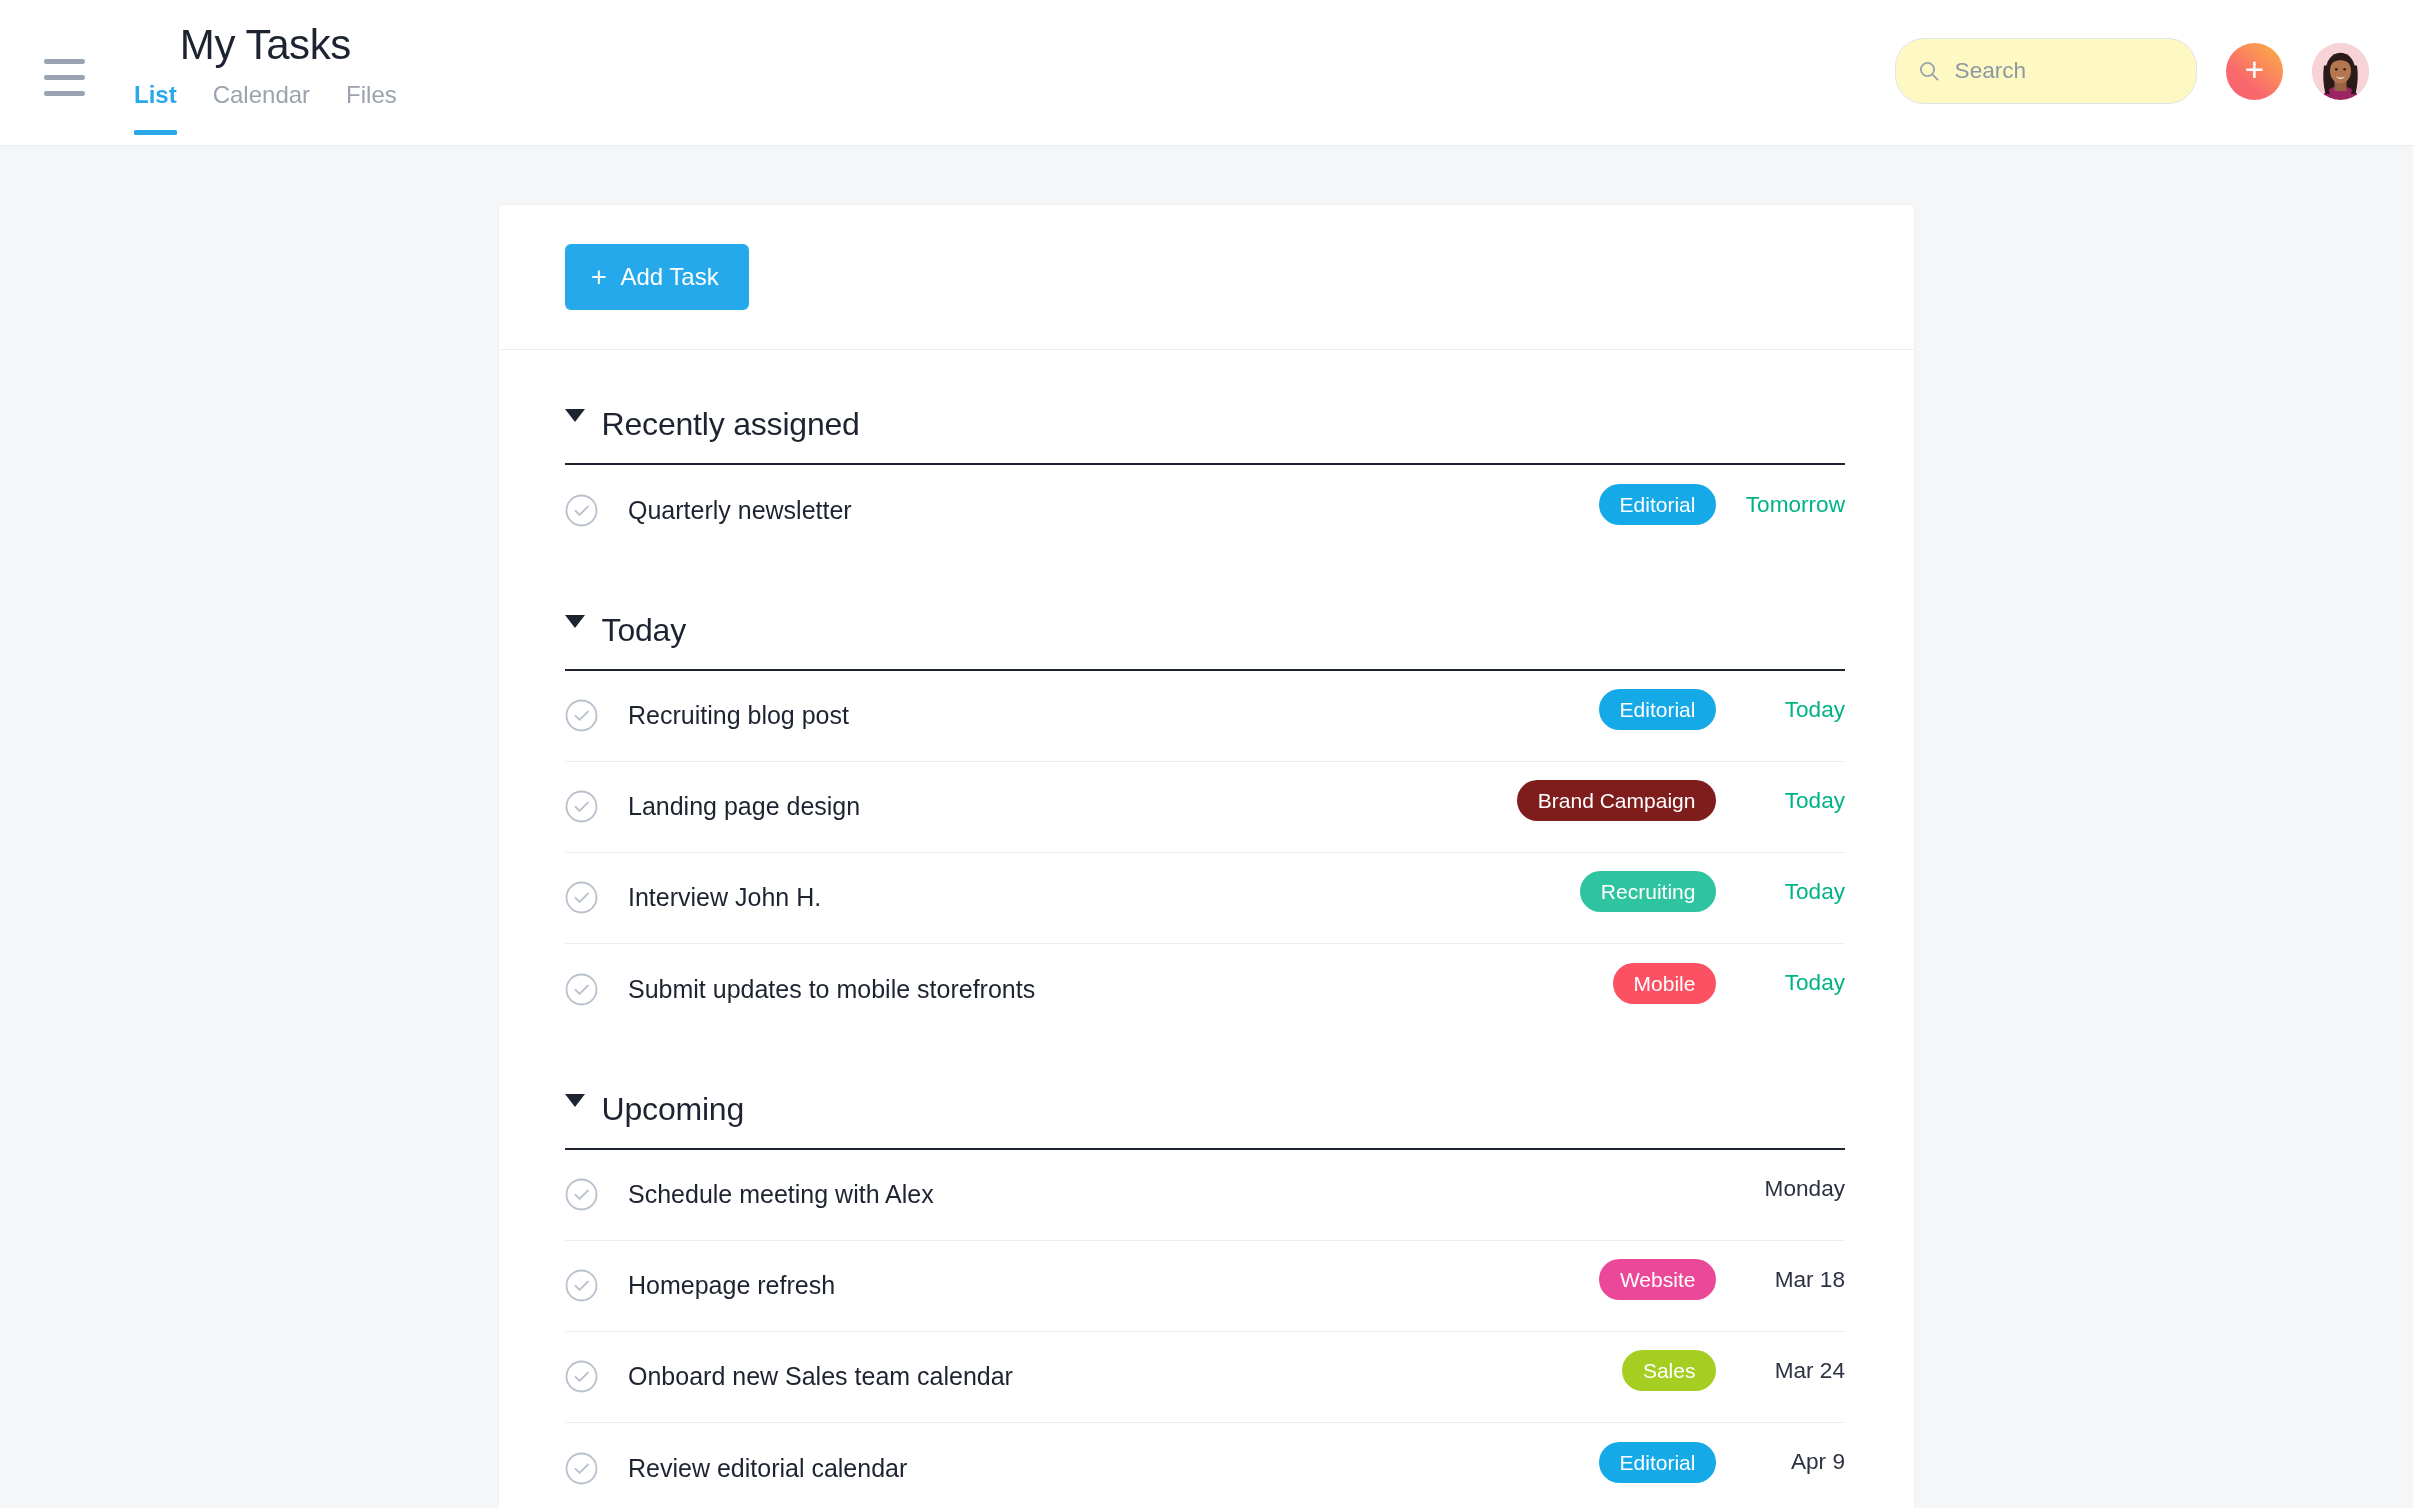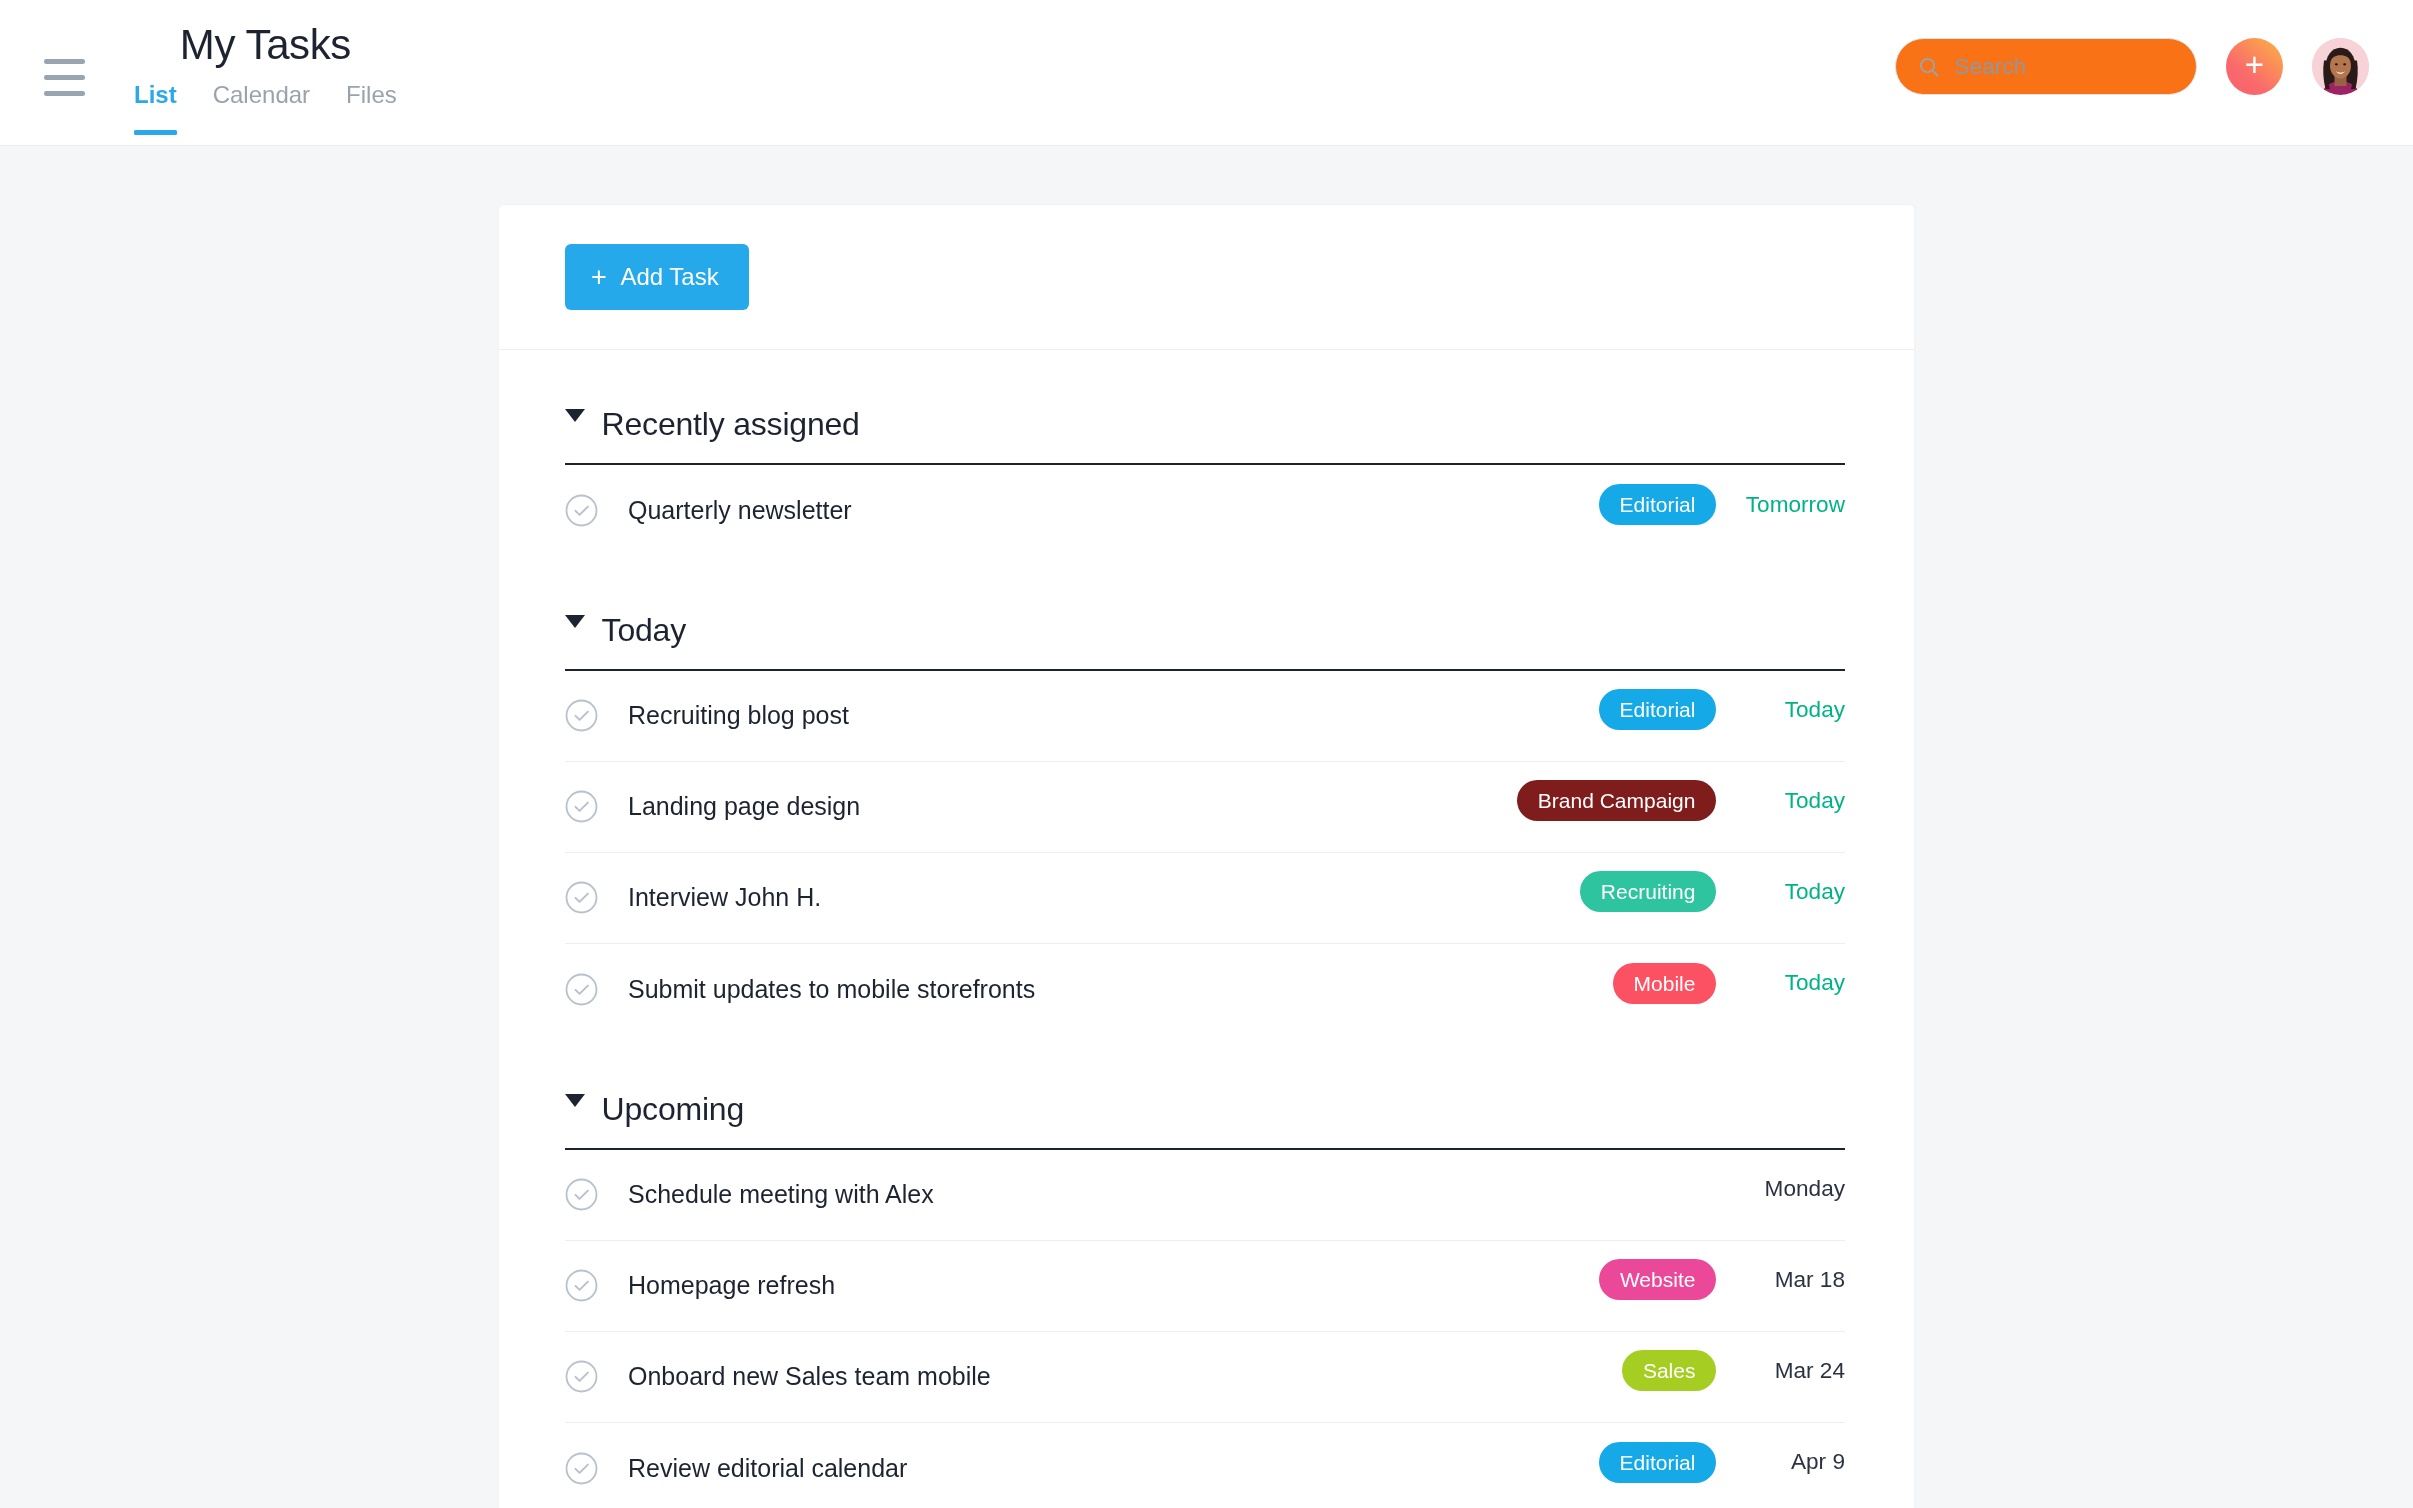--- a/index.html
+++ b/index.html
@@ -91,28 +91,28 @@
     margin-left: auto;
     margin-right: 44px;
     margin-top: 38px;
     display: flex;
     align-items: center;
     gap: 29px;
   }
 
   .search-box {
     width: 302px;
-    height: 57px;
+    height: 66px;
     border: 1.5px solid #dfe4e9;
     border-radius: 29px;
     display: flex;
     align-items: center;
     padding: 12px 21px;
     gap: 13.6px;
-    background: #f97316;
+    background: #fef9c3;
     cursor: text;
   }
   .search-icon svg { display: block; }
   .search-input {
     border: 0;
     outline: 0;
     font-family: inherit;
     font-size: 22.6px;
     color: #1d2330;
     background: transparent;
@@ -464,21 +464,21 @@
               <span class="due later">Mar 18</span>
             </span>
           </div>
           <div class="task-row">
             <span class="check-circle">
               <svg width="33" height="33" viewBox="0 0 44 44" fill="none">
   <circle cx="22" cy="22" r="20" stroke="#b8c1cc" stroke-width="2.4"></circle>
   <path d="M14 22.5l5.4 5.4L30.5 16.8" stroke="#b8c1cc" stroke-width="2.6" stroke-linecap="round" stroke-linejoin="round"></path>
 </svg>
             </span>
-            <span class="task-name">Onboard new Sales team mobile</span>
+            <span class="task-name">Onboard new Sales team calendar</span>
             <span class="task-right">
               <span class="tag" style="background:#a6ce22">Sales</span>
               <span class="due later">Mar 24</span>
             </span>
           </div>
           <div class="task-row">
             <span class="check-circle">
               <svg width="33" height="33" viewBox="0 0 44 44" fill="none">
   <circle cx="22" cy="22" r="20" stroke="#b8c1cc" stroke-width="2.4"></circle>
   <path d="M14 22.5l5.4 5.4L30.5 16.8" stroke="#b8c1cc" stroke-width="2.6" stroke-linecap="round" stroke-linejoin="round"></path>

